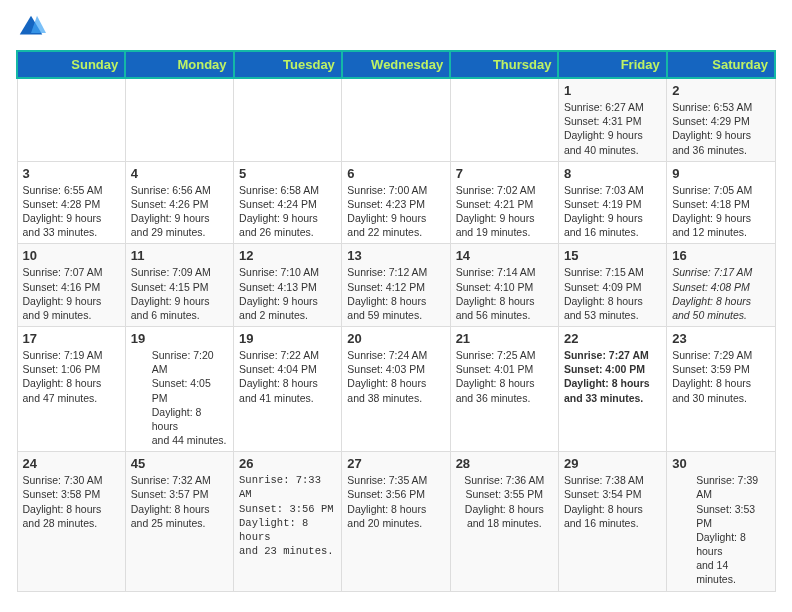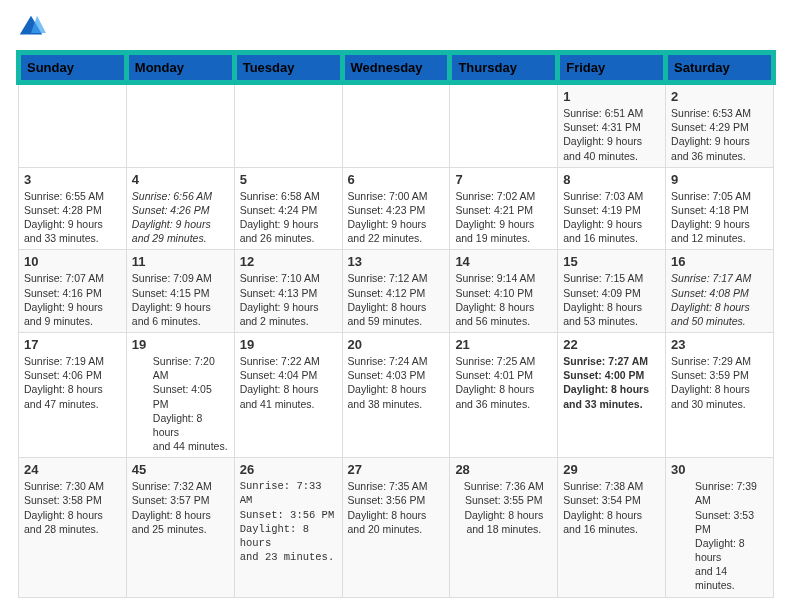--- a/index.html
+++ b/index.html
@@ -57,26 +57,26 @@
       font-size: 16px;
       color: #555;
     }
     table {
       width: 100%;
       border-collapse: collapse;
       table-layout: fixed;
     }
     thead tr th {
       background-color: #1565C0;
-      color: #000000;
-      text-align: left;
+      color: #bef264;
+      text-align: right;
       padding: 5px 6px;
       font-size: 13px;
       font-weight: bold;
-      border: 5px solid #14b8a6;
+      border: 2px solid #14b8a6;
     }
     tbody tr td {
       border: 1px solid #ddd;
       vertical-align: top;
       padding: 4px 5px;
       height: 80px;
       background: #fff;
     }
     tbody tr:nth-child(odd) td {
       background: #f9f9f9;
@@ -132,21 +132,21 @@
     </thead>
     <tbody>
     <tr>
           <td class="empty-cell"></td>
           <td class="empty-cell"></td>
           <td class="empty-cell"></td>
           <td class="empty-cell"></td>
           <td class="empty-cell"></td>
           <td>
             <span class="day-number">1</span>
-            <div class="day-info" style="white-space: pre-line;">Sunrise: 6:51 AM
+            <div class="day-info" style="white-space: pre-line;">Sunrise: 6:27 AM
 Sunset: 4:31 PM
 Daylight: 9 hours
 and 40 minutes.</div>
           </td>
           <td>
             <span class="day-number">2</span>
             <div class="day-info" style="white-space: pre-line;">Sunrise: 6:53 AM
 Sunset: 4:29 PM
 Daylight: 9 hours
 and 36 minutes.</div>
@@ -155,21 +155,21 @@
         <tr>
           <td>
             <span class="day-number">3</span>
             <div class="day-info" style="white-space: pre-line;">Sunrise: 6:55 AM
 Sunset: 4:28 PM
 Daylight: 9 hours
 and 33 minutes.</div>
           </td>
           <td>
             <span class="day-number">4</span>
-            <div class="day-info" style="white-space: pre-line; font-style: italic;">Sunrise: 6:56 AM
+            <div class="day-info" style="white-space: pre-line;">Sunrise: 6:56 AM
 Sunset: 4:26 PM
 Daylight: 9 hours
 and 29 minutes.</div>
           </td>
           <td>
             <span class="day-number">5</span>
             <div class="day-info" style="white-space: pre-line;">Sunrise: 6:58 AM
 Sunset: 4:24 PM
 Daylight: 9 hours
 and 26 minutes.</div>
@@ -227,21 +227,21 @@
           </td>
           <td>
             <span class="day-number">13</span>
             <div class="day-info" style="white-space: pre-line;">Sunrise: 7:12 AM
 Sunset: 4:12 PM
 Daylight: 8 hours
 and 59 minutes.</div>
           </td>
           <td>
             <span class="day-number">14</span>
-            <div class="day-info" style="white-space: pre-line;">Sunrise: 9:14 AM
+            <div class="day-info" style="white-space: pre-line;">Sunrise: 7:14 AM
 Sunset: 4:10 PM
 Daylight: 8 hours
 and 56 minutes.</div>
           </td>
           <td>
             <span class="day-number">15</span>
             <div class="day-info" style="white-space: pre-line;">Sunrise: 7:15 AM
 Sunset: 4:09 PM
 Daylight: 8 hours
 and 53 minutes.</div>
@@ -251,21 +251,21 @@
             <div class="day-info" style="white-space: pre-line; font-style: italic;">Sunrise: 7:17 AM
 Sunset: 4:08 PM
 Daylight: 8 hours
 and 50 minutes.</div>
           </td>
         </tr>
         <tr>
           <td>
             <span class="day-number">17</span>
             <div class="day-info" style="white-space: pre-line;">Sunrise: 7:19 AM
-Sunset: 4:06 PM
+Sunset: 1:06 PM
 Daylight: 8 hours
 and 47 minutes.</div>
           </td>
           <td>
             <span class="day-number">19</span>
             <div class="day-info" style="white-space: pre-line; margin-left: 21px;">Sunrise: 7:20 AM
 Sunset: 4:05 PM
 Daylight: 8 hours
 and 44 minutes.</div>
           </td>

